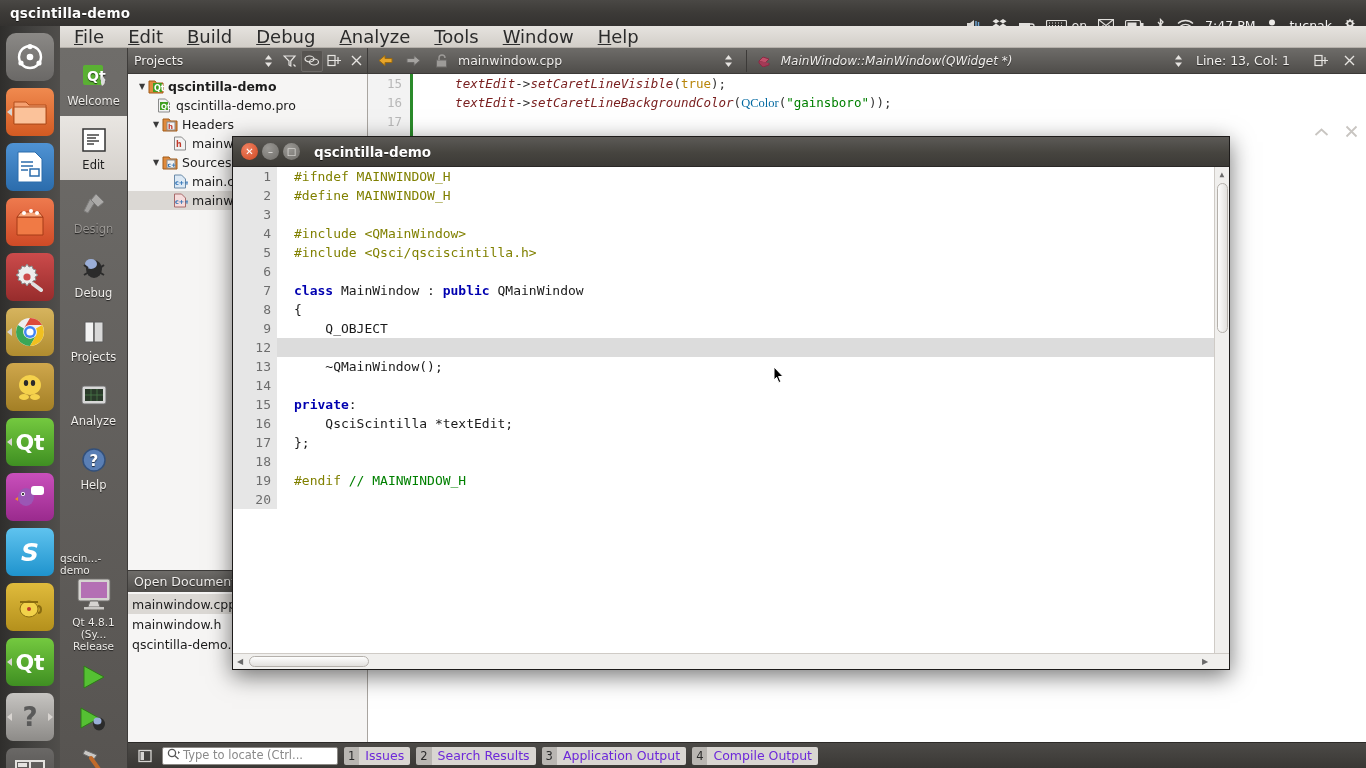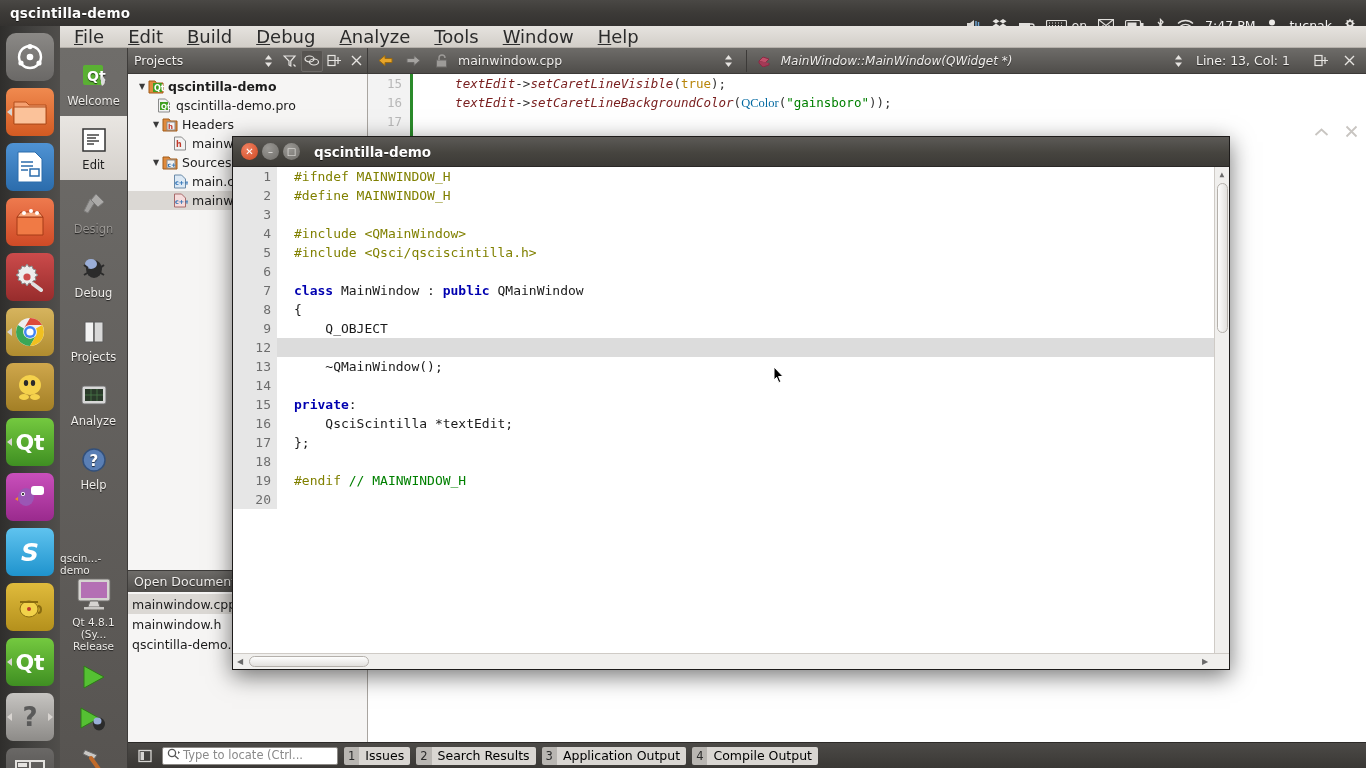--- a/index.html
+++ b/index.html
@@ -143,21 +143,21 @@
   
   .botbar { height: 26px; background: linear-gradient(to bottom,#4c4a47,#3a3835);
             border-top: 1px solid #2c2a28; display: flex; align-items: center;
             padding-left: 6px; gap: 6px; }
   .locator { width: 176px; height: 18px; background: #ffffff; border: 1px solid #8d8a86;
              border-radius: 2px; display: flex; padding-left: 4px;
              font-size: 11.5px; color: #8a8a8a; gap: 3px; }
   .outpane { display: flex; align-items: center; height: 20px; }
   .outnum { background: #b9b6b2; color: #2a2a2a; font-size: 11.5px; padding: 1px 4px;
             border-radius: 2px 0 0 2px; line-height: 16px; }
-  .outlbl { background: #d9d6d2; color: #000000; font-size: 12.5px; padding: 1px 6px;
+  .outlbl { background: #d9d6d2; color: #6d28d9; font-size: 12.5px; padding: 1px 6px;
             border-radius: 0 2px 2px 0; line-height: 16px; }
 
   
   .dlg {
     position: absolute; left: 232px; top: 136px; width: 998px; height: 534px;
     box-shadow: 0 6px 22px rgba(0,0,0,.55);
     border: 1px solid #1d1b1a; background: #d8d4cf;
   }
   .dlg-title {
     height: 30px;

